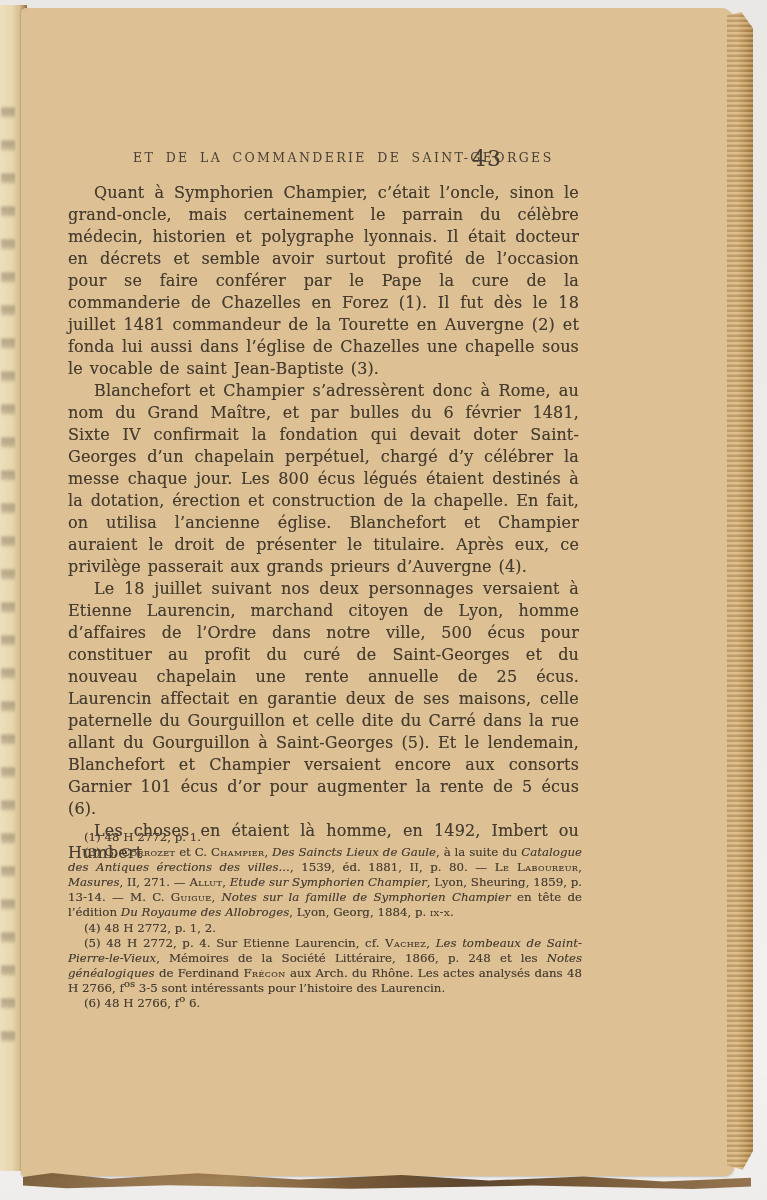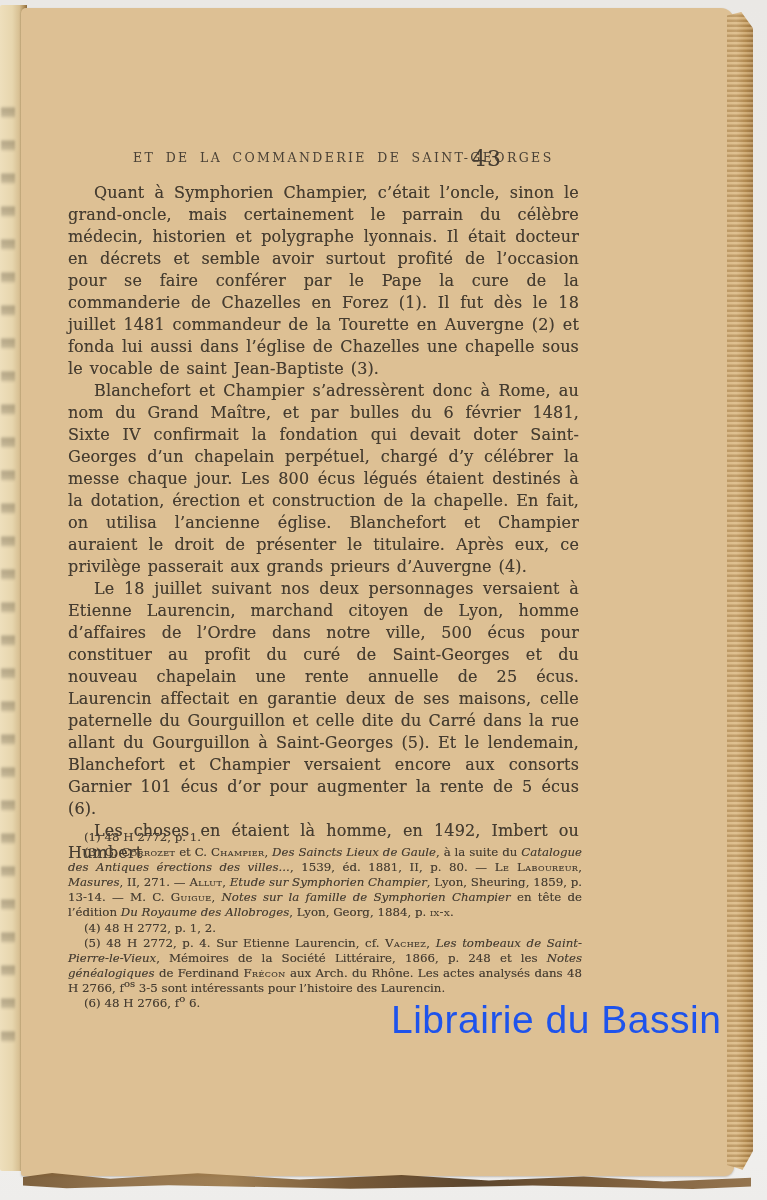--- a/index.html
+++ b/index.html
@@ -125,18 +125,17 @@
     </div>
 
   <div class="footnotes" id="footnotes">
       <p><span class="seg-p">(1) 48 H 2772, p. 1.</span></p>
       <p><span class="seg-p">(3) G. </span><span class="seg-sc">Corrozet</span><span class="seg-p"> et C. </span><span class="seg-sc">Champier</span><span class="seg-p">, </span><span class="seg-i">Des Saincts Lieux de Gaule</span><span class="seg-p">, à la suite du </span><span class="seg-i">Catalogue des Antiques érections des villes...</span><span class="seg-p">, 1539, éd. 1881, II, p. 80. — </span><span class="seg-sc">Le Laboureur</span><span class="seg-p">, </span><span class="seg-i">Masures</span><span class="seg-p">, II, 271. — </span><span class="seg-sc">Allut</span><span class="seg-p">, </span><span class="seg-i">Etude sur Symphorien Champier</span><span class="seg-p">, Lyon, Sheuring, 1859, p. 13-14. — M. C. </span><span class="seg-sc">Guigue</span><span class="seg-p">, </span><span class="seg-i">Notes sur la famille de Symphorien Champier</span><span class="seg-p"> en tête de l’édition </span><span class="seg-i">Du Royaume des Allobroges</span><span class="seg-p">, Lyon, Georg, 1884, p. </span><span class="seg-sc">ix-x</span><span class="seg-p">.</span></p>
       <p><span class="seg-p">(4) 48 H 2772, p. 1, 2.</span></p>
       <p><span class="seg-p">(5) 48 H 2772, p. 4. Sur Etienne Laurencin, cf. </span><span class="seg-sc">Vachez</span><span class="seg-p">, </span><span class="seg-i">Les tombeaux de Saint-Pierre-le-Vieux</span><span class="seg-p">, Mémoires de la Société Littéraire, 1866, p. 248 et les </span><span class="seg-i">Notes généalogiques</span><span class="seg-p"> de Ferdinand </span><span class="seg-sc">Frécon</span><span class="seg-p"> aux Arch. du Rhône. Les actes analysés dans 48 H 2766, f</span><sup>os</sup><span class="seg-p"> 3-5 sont intéressants pour l’histoire des Laurencin.</span></p>
       <p><span class="seg-p">(6) 48 H 2766, f</span><sup>o</sup><span class="seg-p"> 6.</span></p>
     </div>
 
-  <div class="watermark" style="color: rgb(30, 83, 236);">Librairie du Bassin</div>
 
   <div class="page-block-edge-right"></div>
   <div class="page-block-edge-bottom"></div>
 
 </div>
 
 </body></html>

